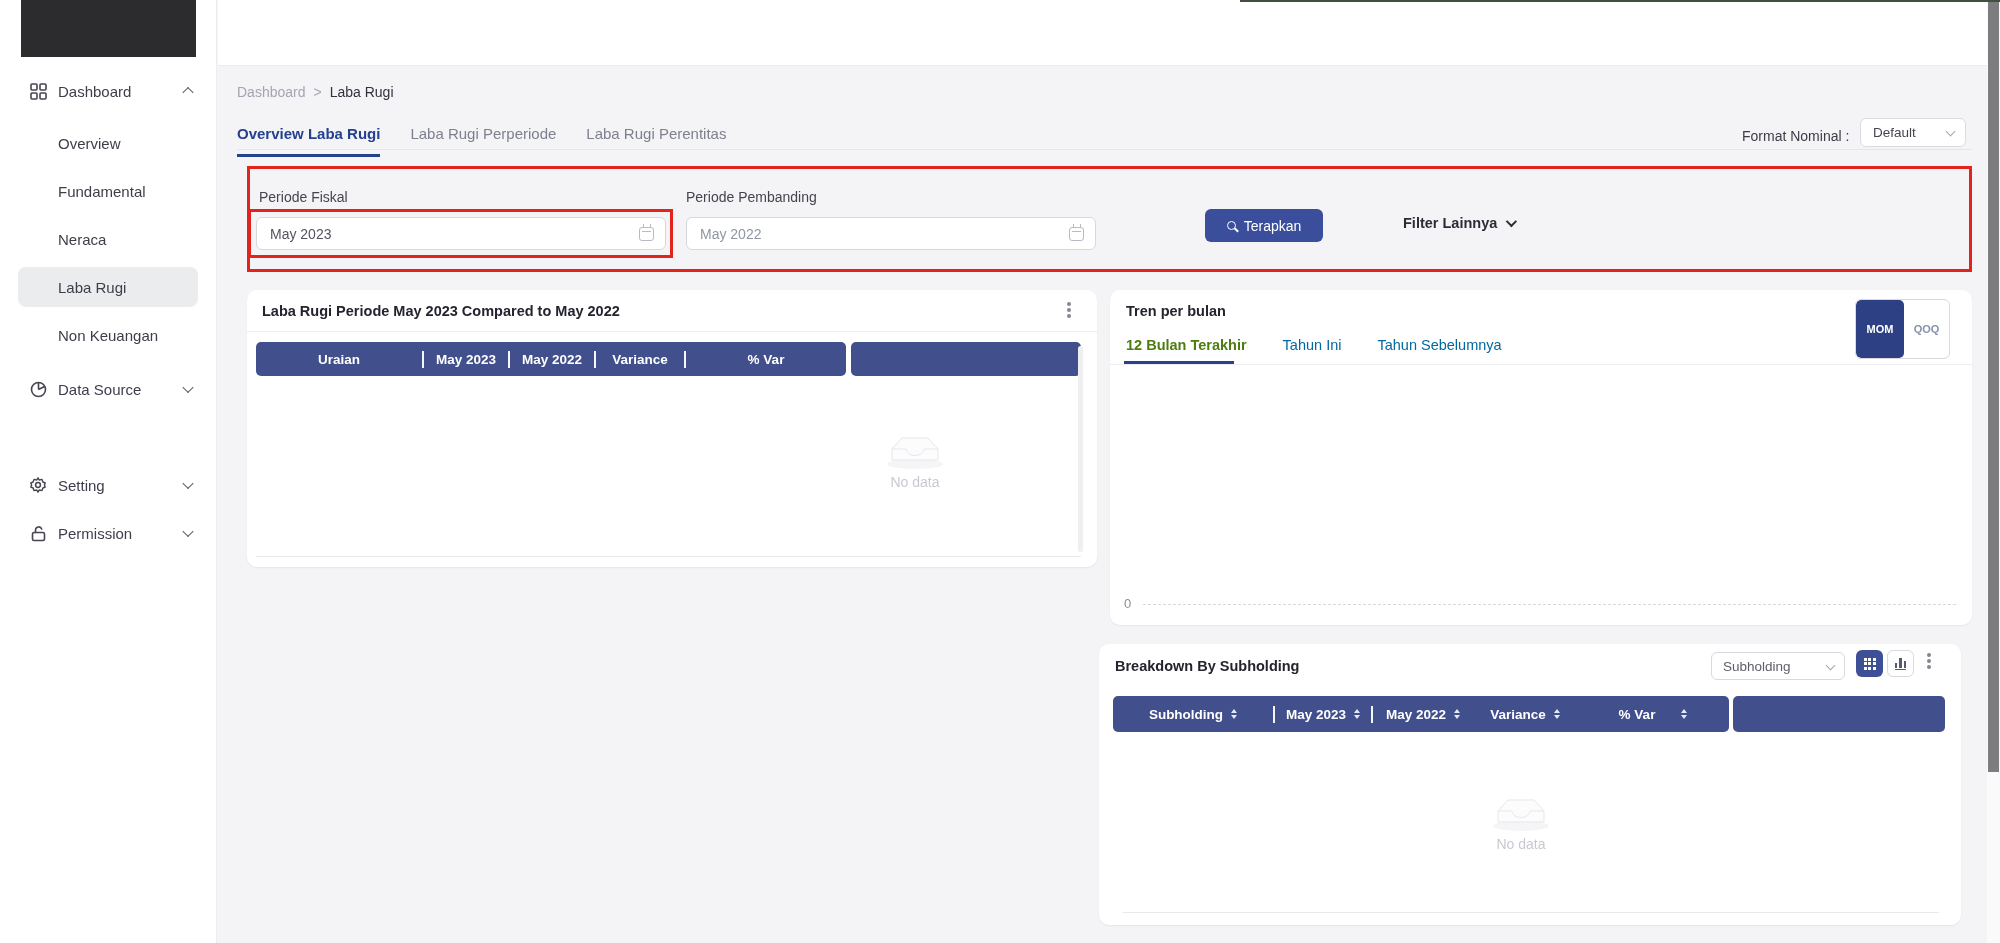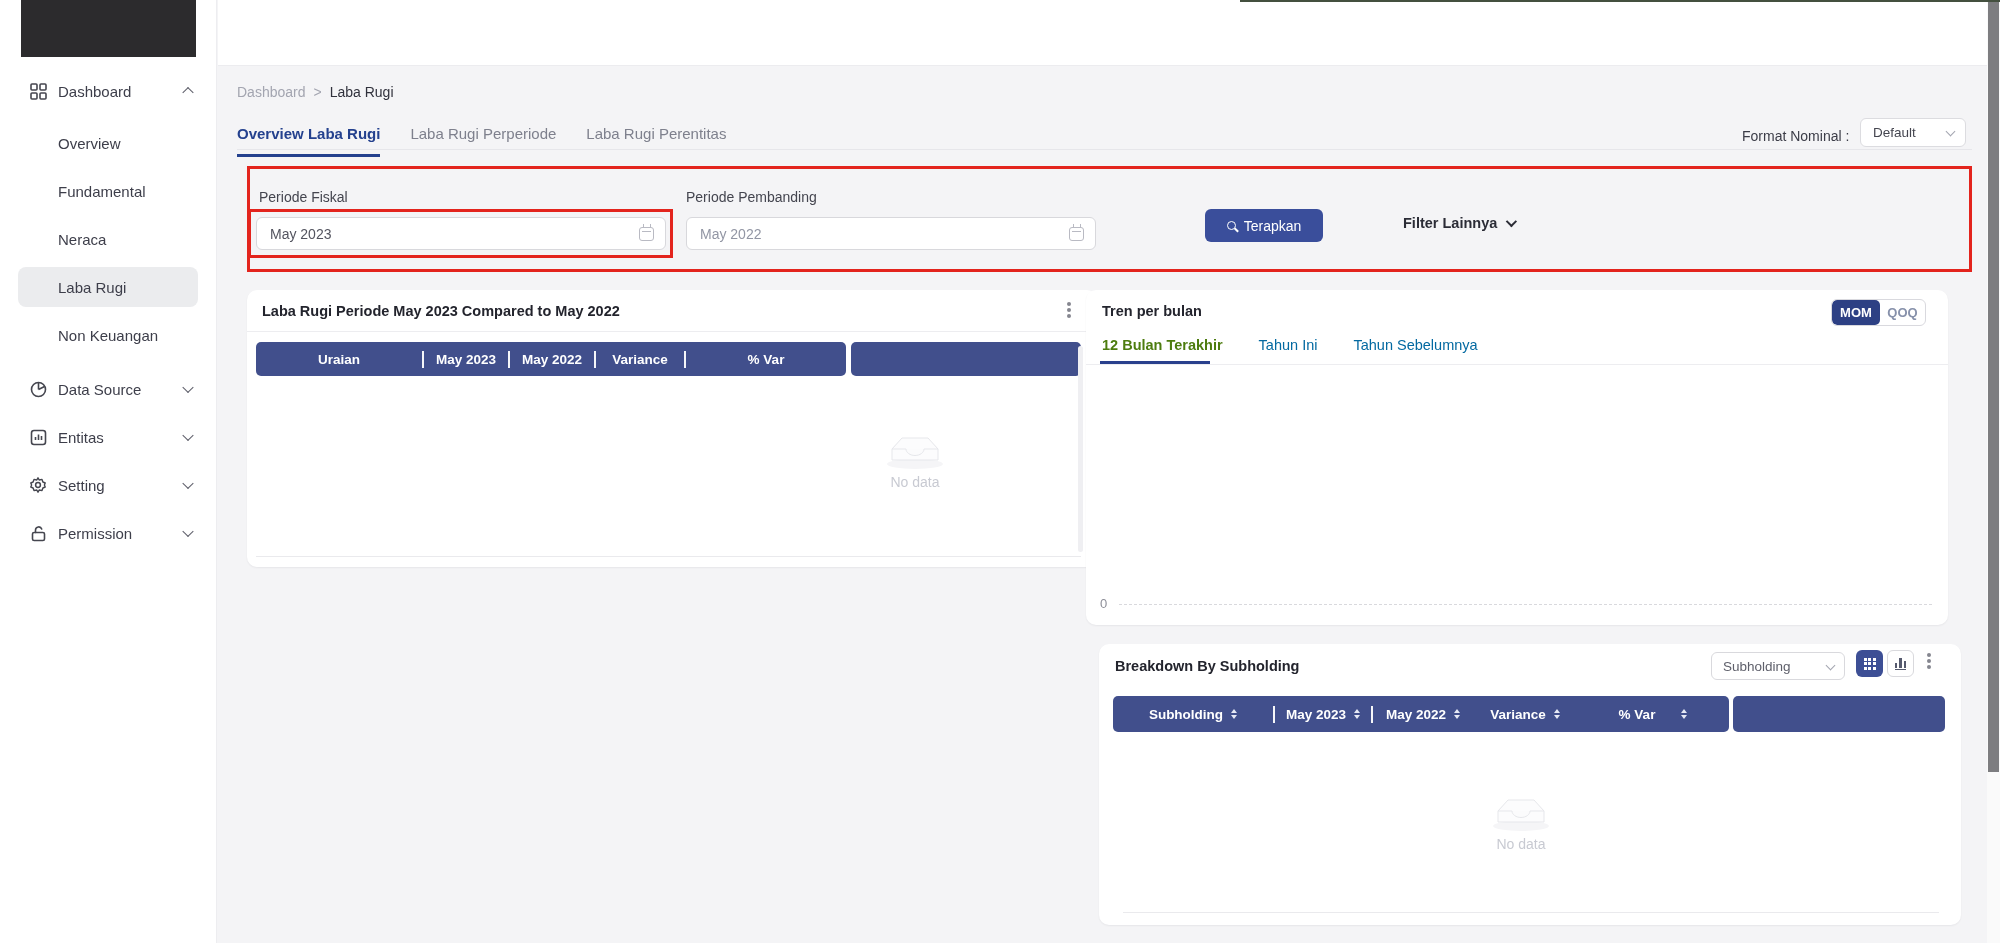--- a/index.html
+++ b/index.html
@@ -81,21 +81,21 @@
 
   .empty{position:absolute;text-align:center;color:#c8cad2;font-size:14px;width:120px;}
   .inner-sb{position:absolute;left:831px;top:56px;width:5px;height:206px;background:#efeff2;border-radius:3px;}
 
   
   .trtabs{position:absolute;left:16px;top:47px;display:flex;gap:36px;font-size:14.5px;}
   .trtabs .t{color:#0369a1;cursor:pointer;}
   .trtabs .t.active{color:#4d7c0f;font-weight:700;}
   .trunder{position:absolute;left:14px;top:71px;width:110px;height:3px;background:#29408d;}
   .seg{position:absolute;left:745px;top:9px;display:flex;border:1px solid #d9d9de;border-radius:6px;background:#fff;overflow:hidden;cursor:pointer;}
-  .seg .sgb{padding:5px 0;width:48px;text-align:center;font-size:13px;font-weight:700;}
+  .seg .sgb{padding:23px 0;width:48px;text-align:center;font-size:11px;font-weight:700;}
   .seg .on{background:#2d4084;color:#fff;border-radius:5px;}
   .seg .off{color:#8791ab;width:45px;}
   .zerolabel{position:absolute;left:14px;top:306px;font-size:13px;color:#8e8f99;}
   .zeroline{position:absolute;left:33px;top:314px;width:813px;border-top:1.6px dashed #d9d9dd;}
 
   
   .bd-select{position:absolute;left:612px;top:8px;width:134px;height:28px;border:1px solid #d9d9dd;border-radius:6px;background:#fff;cursor:pointer;}
   .bd-select .tx{position:absolute;left:11px;top:6px;font-size:13.5px;color:#5f606b;}
   .bd-select .chv{position:absolute;right:10px;top:9px;width:7px;height:7px;border-right:1.5px solid #a3a5b0;border-bottom:1.5px solid #a3a5b0;transform:rotate(45deg);}
   .icbtn{position:absolute;top:6px;width:27px;height:27px;border-radius:6px;display:flex;align-items:center;justify-content:center;cursor:pointer;}
@@ -155,30 +155,20 @@
     <div class="srow" style="top:369px;">
       <span class="ic">
         <svg width="17" height="17" viewBox="0 0 17 17">
             <circle cx="8.5" cy="8.5" r="7" fill="none" stroke="#45464f" stroke-width="1.6"></circle>
             <path d="M8.5 8.5 V1.5 M8.5 8.5 L14.5 5.5" fill="none" stroke="#45464f" stroke-width="1.6"></path>
           </svg>
       </span>
       <span class="lb">Data Source</span>
       <span class="chev down"></span>
     </div>
-    <div class="srow" style="top:417px;">
-      <span class="ic">
-        <svg width="17" height="17" viewBox="0 0 17 17">
-            <rect x="1.5" y="1.5" width="14" height="14" rx="2.5" fill="none" stroke="#45464f" stroke-width="1.6"></rect>
-            <path d="M5.5 11 V8 M8.5 11 V5.5 M11.5 11 V7" stroke="#45464f" stroke-width="1.6" fill="none"></path>
-          </svg>
-      </span>
-      <span class="lb">Entitas</span>
-      <span class="chev down"></span>
-    </div>
     <div class="srow" style="top:465px;">
       <span class="ic">
         <svg width="18" height="18" viewBox="0 0 18 18">
             <circle cx="9" cy="9" r="2.4" fill="none" stroke="#45464f" stroke-width="1.5"></circle>
             <path d="M9 1.8 L10.2 4 L13 3.4 L13.9 6 L16.2 7 L15.4 9 L16.2 11 L13.9 12 L13 14.6 L10.2 14 L9 16.2 L7.8 14 L5 14.6 L4.1 12 L1.8 11 L2.6 9 L1.8 7 L4.1 6 L5 3.4 L7.8 4 Z" fill="none" stroke="#45464f" stroke-width="1.4" stroke-linejoin="round"></path>
           </svg>
       </span>
       <span class="lb">Setting</span>
       <span class="chev down"></span>
     </div>
@@ -272,21 +262,21 @@
           <path d="M9 19 h14 c0 3.5 4 6.5 9 6.5 s9 -3 9 -6.5 h14" fill="#fbfbfc"></path>
         </g>
       </svg>
       <div>No data</div>
     </div>
 
     <div class="inner-sb"></div>
     <div class="hline" style="left:9px;right:16px;top:266px;background:#eaeaed;"></div>
   </div>
 
-  <div class="card" style="left:1086px;top:290px;width:862px;height:335px;">
+  <div class="card" style="left:1110px;top:290px;width:862px;height:335px;">
     <div class="ctitle" style="left:16px;top:13px;">Tren per bulan</div>
 
     <div class="seg">
       <span class="sgb on">MOM</span>
       <span class="sgb off">QOQ</span>
     </div>
 
     <div class="trtabs">
       <span class="t active">12 Bulan Terakhir</span>
       <span class="t">Tahun Ini</span>

